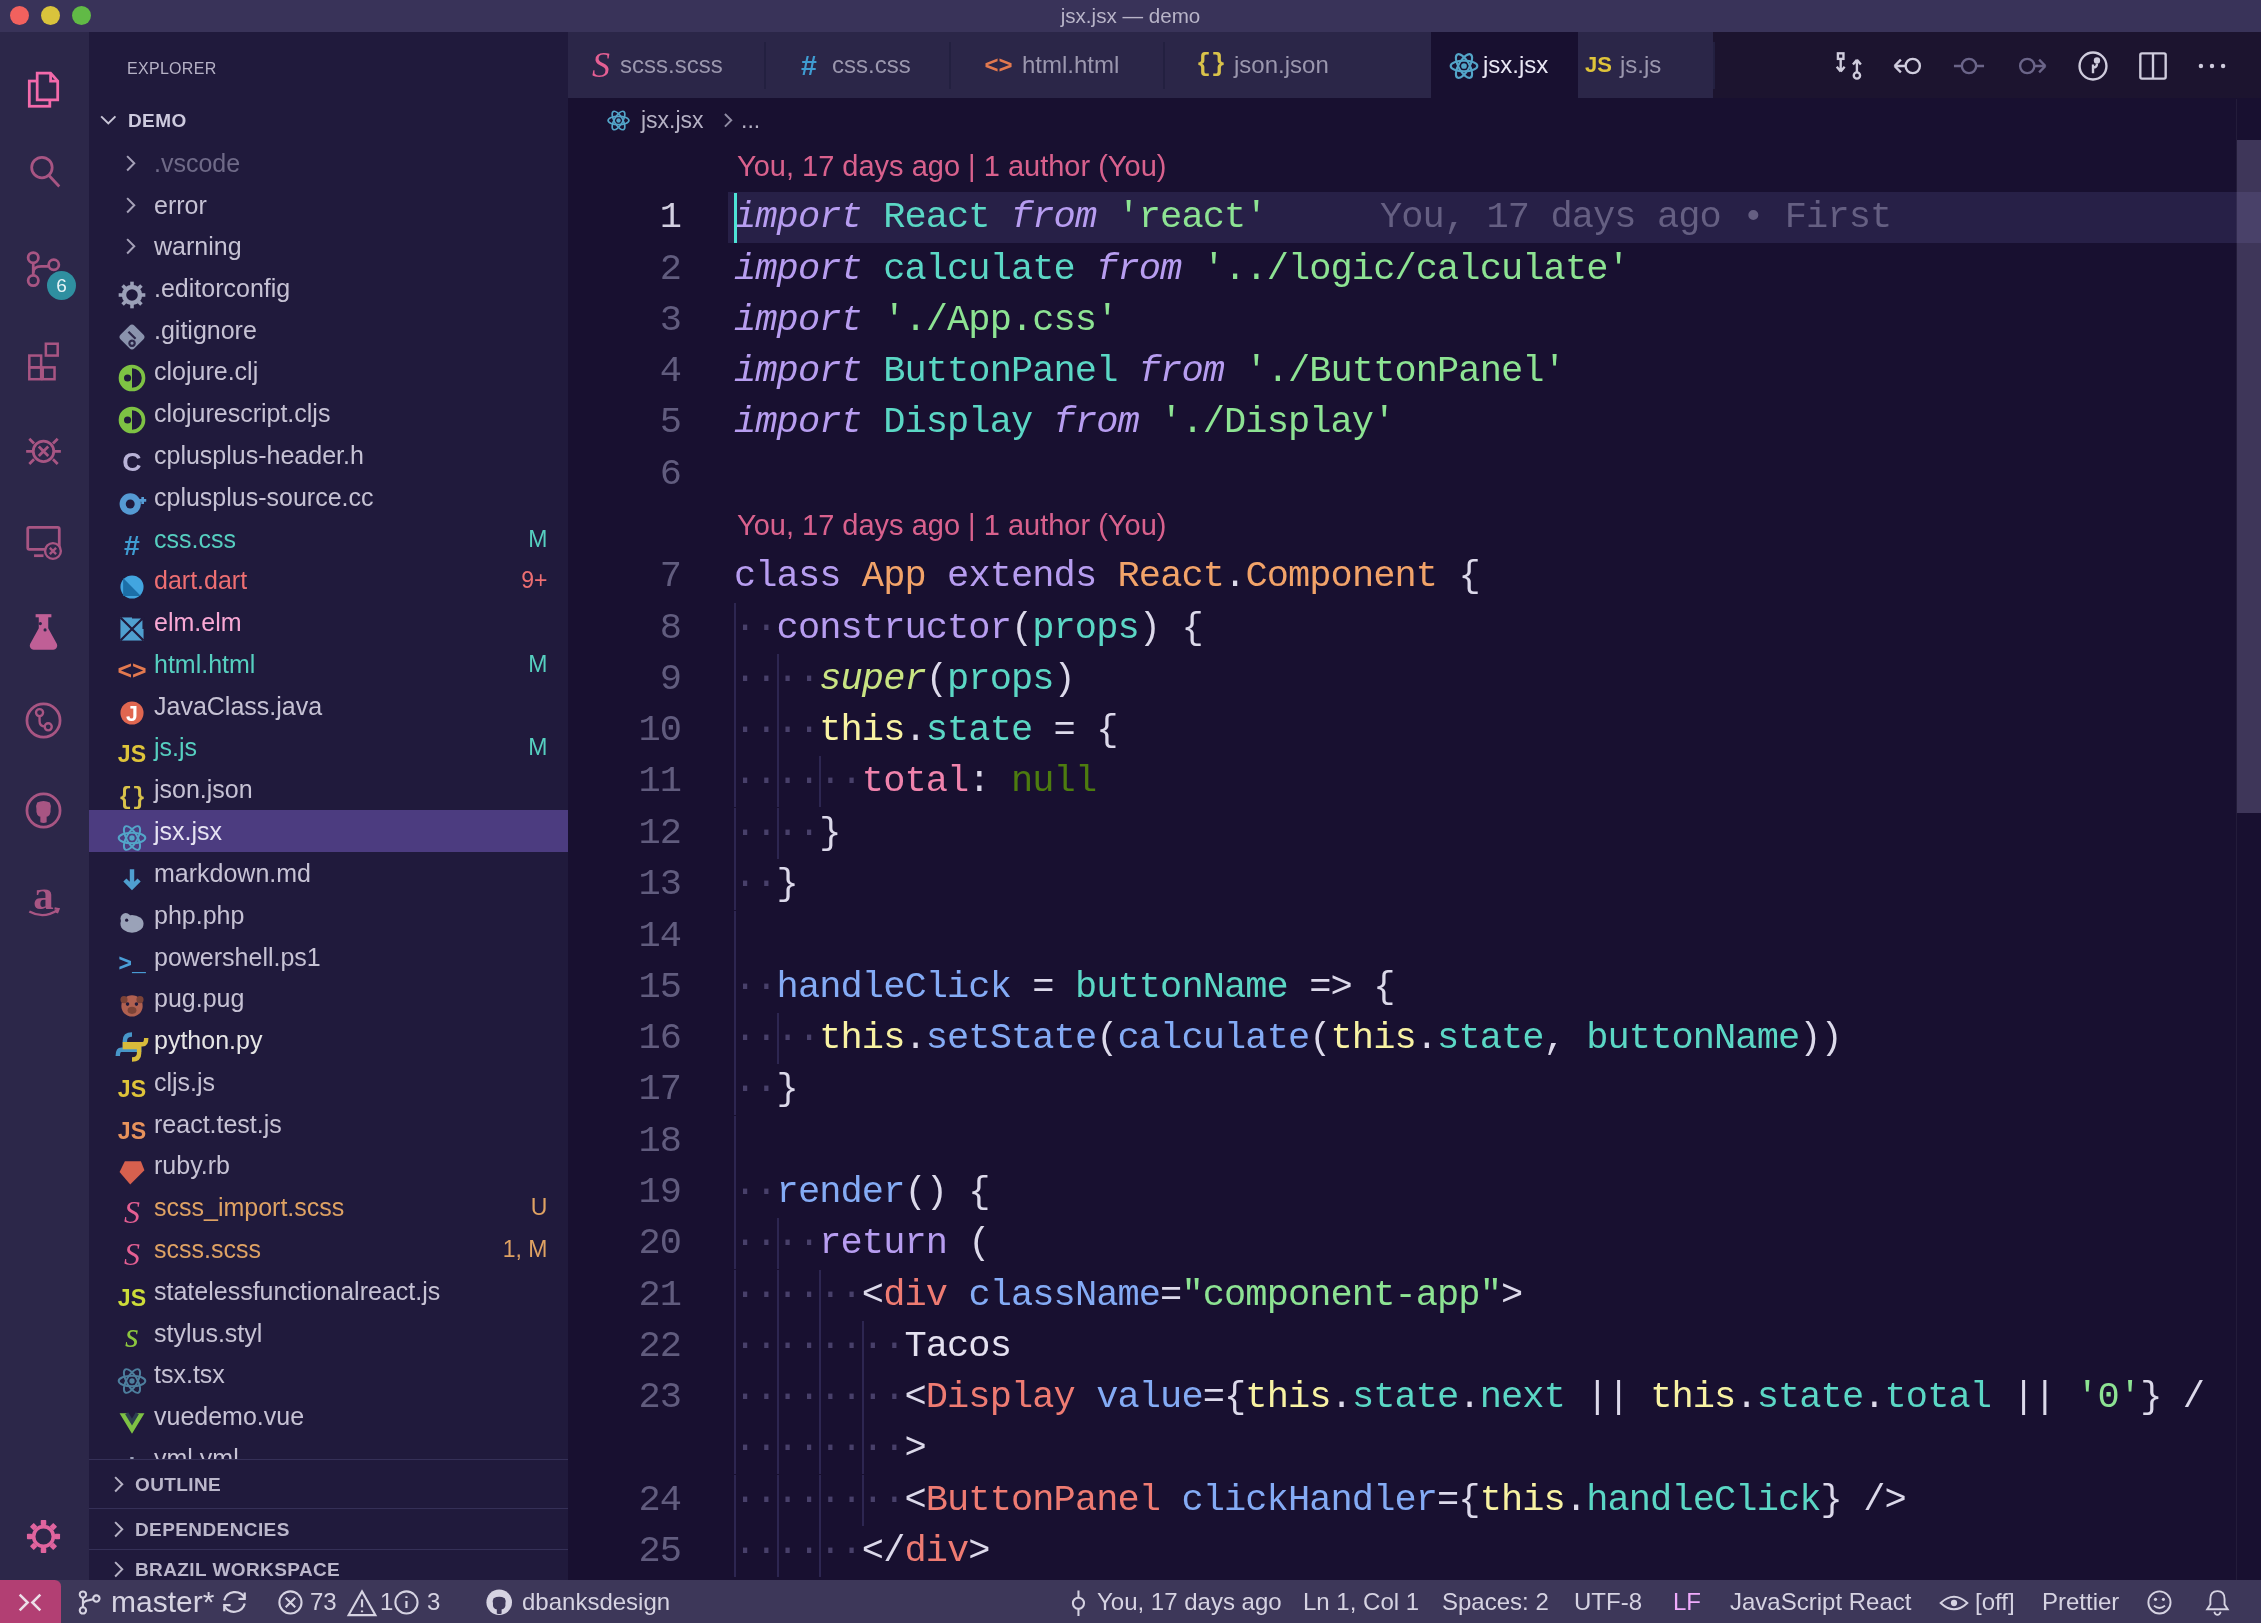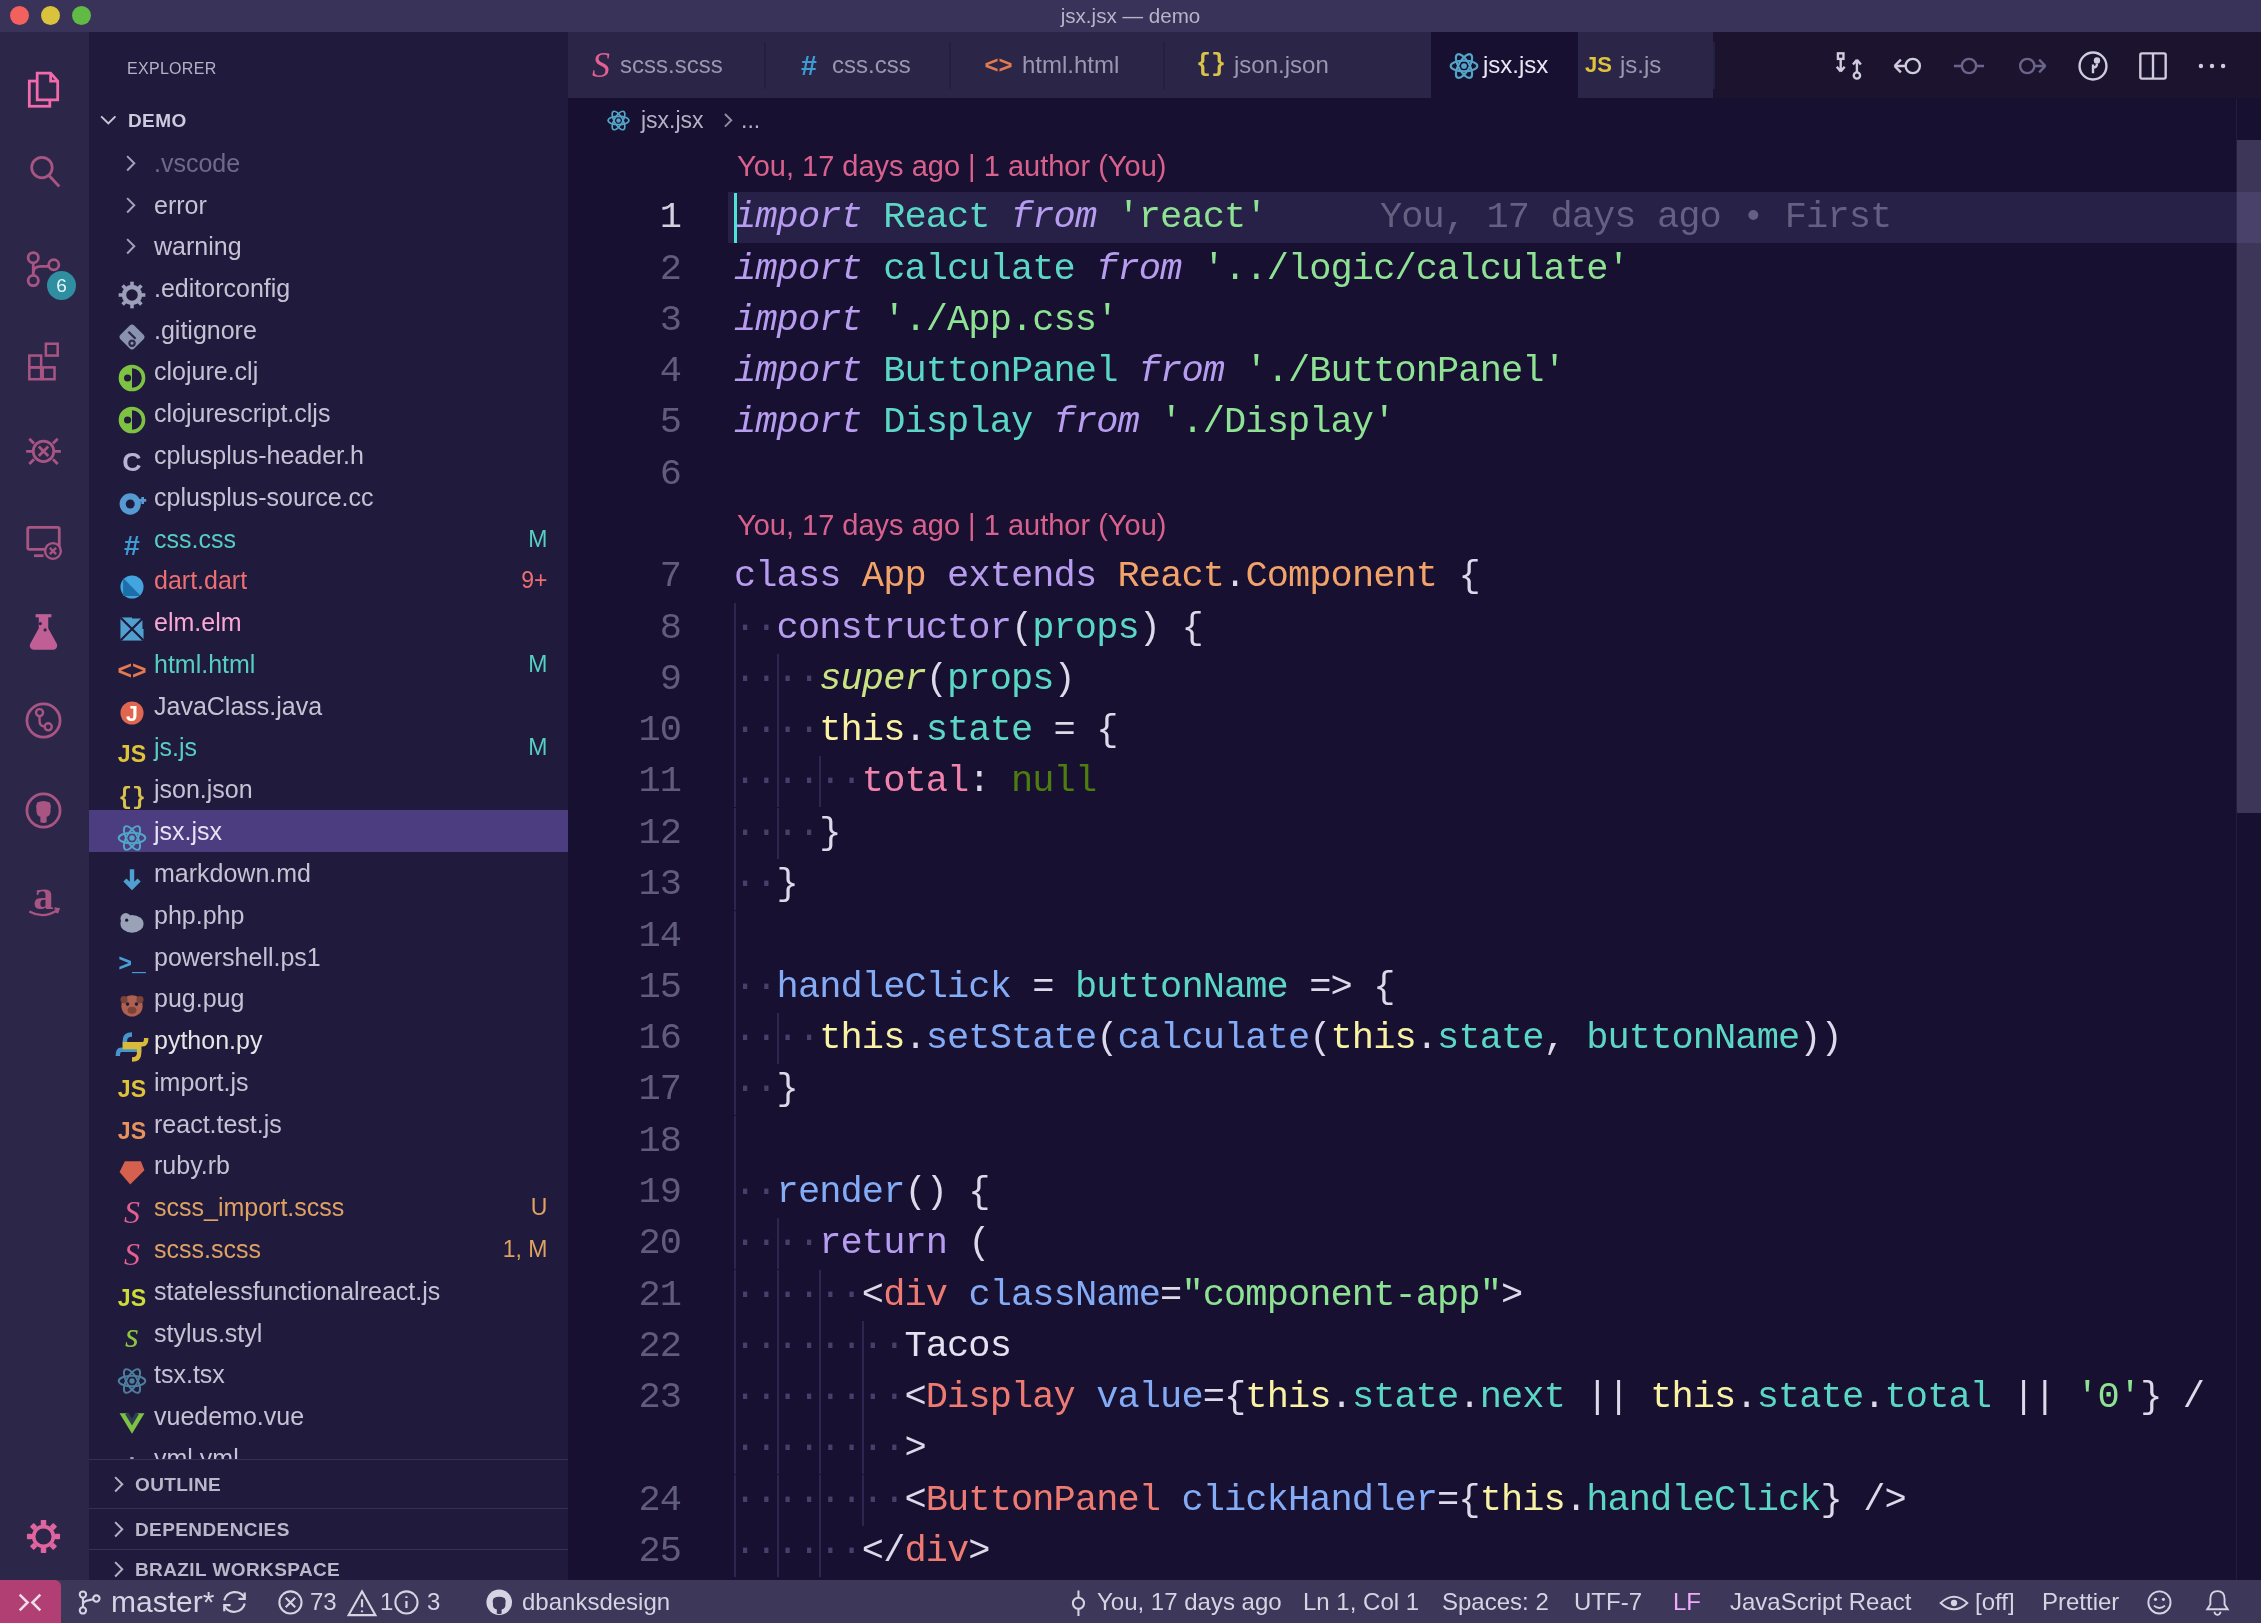--- a/index.html
+++ b/index.html
@@ -276,21 +276,21 @@
 <svg class="ticon" style="top:7.1px" width="28.5" height="28.5" viewBox="0 0 36 36" fill="none">
       <path d="M18 4 q-8 0 -8 7 v7 h16 v3 h-20 q-4 0 -4 7" stroke="#4796c9" stroke-width="5" fill="none"></path>
       <path d="M18 32 q8 0 8 -7 v-7 h-16 v-3 h20 q4 0 4 -7" stroke="#d8bb3b" stroke-width="5" fill="none"></path>
     </svg>
 <span class="tlabel" style="color:#e5e5e5">python.py</span>
 </div>
 <div class="trow" style="top:1061px">
 <svg class="ticon" style="top:7.1px;font-size:32px" width="28.5" height="28.5" viewBox="0 0 36 36" fill="none">
       <text x="18" y="27" font-family="Liberation Sans" font-weight="bold" font-size="26" fill="#dfc43a" text-anchor="middle">JS</text>
     </svg>
-<span class="tlabel" style="color:#c6c2d4">import.js</span>
+<span class="tlabel" style="color:#c6c2d4">cljs.js</span>
 </div>
 <div class="trow" style="top:1103px">
 <svg class="ticon" style="top:7.1px;font-size:32px" width="28.5" height="28.5" viewBox="0 0 36 36" fill="none">
       <text x="18" y="27" font-family="Liberation Sans" font-weight="bold" font-size="26" fill="#e8935c" text-anchor="middle">JS</text>
     </svg>
 <span class="tlabel" style="color:#c6c2d4">react.test.js</span>
 </div>
 <div class="trow" style="top:1144px">
 <svg class="ticon" style="top:7.1px" width="28.5" height="28.5" viewBox="0 0 36 36" fill="none">
       <path d="M10 6 h18 l4 10 -16 16 -12 -14 z" fill="#d6604e"></path>
@@ -522,21 +522,21 @@
     <path d="M16 27 h6 v6 q-3 1.5 -6 0 z" fill="#3d3759"></path>
   </svg>
 <div class="abs" style="left:522px;top:1580px;height:44px;line-height:44px;font-size:24px;color:#d6d3e2">dbanksdesign</div>
 <svg class="abs" style="left:1065px;top:1589px" width="28.5" height="28.5" viewBox="0 0 36 36" fill="none">
     <circle cx="17" cy="18" r="7" stroke="#d6d3e2" stroke-width="2.6"></circle>
     <path d="M17 2 v9 M17 25 v9" stroke="#d6d3e2" stroke-width="2.6"></path>
   </svg>
 <div class="abs" style="left:1097px;top:1580px;height:44px;line-height:44px;font-size:24px;color:#d6d3e2">You, 17 days ago</div>
 <div class="abs" style="left:1303px;top:1580px;height:44px;line-height:44px;font-size:24px;color:#d6d3e2">Ln 1, Col 1</div>
 <div class="abs" style="left:1442px;top:1580px;height:44px;line-height:44px;font-size:24px;color:#d6d3e2">Spaces: 2</div>
-<div class="abs" style="left:1574px;top:1580px;height:44px;line-height:44px;font-size:24px;color:#d6d3e2">UTF-7</div>
+<div class="abs" style="left:1574px;top:1580px;height:44px;line-height:44px;font-size:24px;color:#d6d3e2">UTF-8</div>
 <div class="abs" style="left:1673px;top:1580px;height:44px;line-height:44px;font-size:24px;color:#f0abfc">LF</div>
 <div class="abs" style="left:1730px;top:1580px;height:44px;line-height:44px;font-size:24px;color:#d6d3e2">JavaScript React</div>
 <svg class="abs" style="left:1938px;top:1592px" width="32" height="22" viewBox="0 0 40 28" fill="none">
     <path d="M3 14 q17 -16 34 0 q-17 16 -34 0 z" stroke="#d6d3e2" stroke-width="2.4"></path>
     <circle cx="20" cy="14" r="4" fill="#d6d3e2"></circle>
   </svg>
 <div class="abs" style="left:1975px;top:1580px;height:44px;line-height:44px;font-size:24px;color:#d6d3e2">[off]</div>
 <div class="abs" style="left:2042px;top:1580px;height:44px;line-height:44px;font-size:24px;color:#d6d3e2">Prettier</div>
 <svg class="abs" style="left:2146px;top:1589px" width="28.5" height="28.5" viewBox="0 0 36 36" fill="none">
     <circle cx="17" cy="17" r="14" stroke="#d6d3e2" stroke-width="2.4"></circle>

